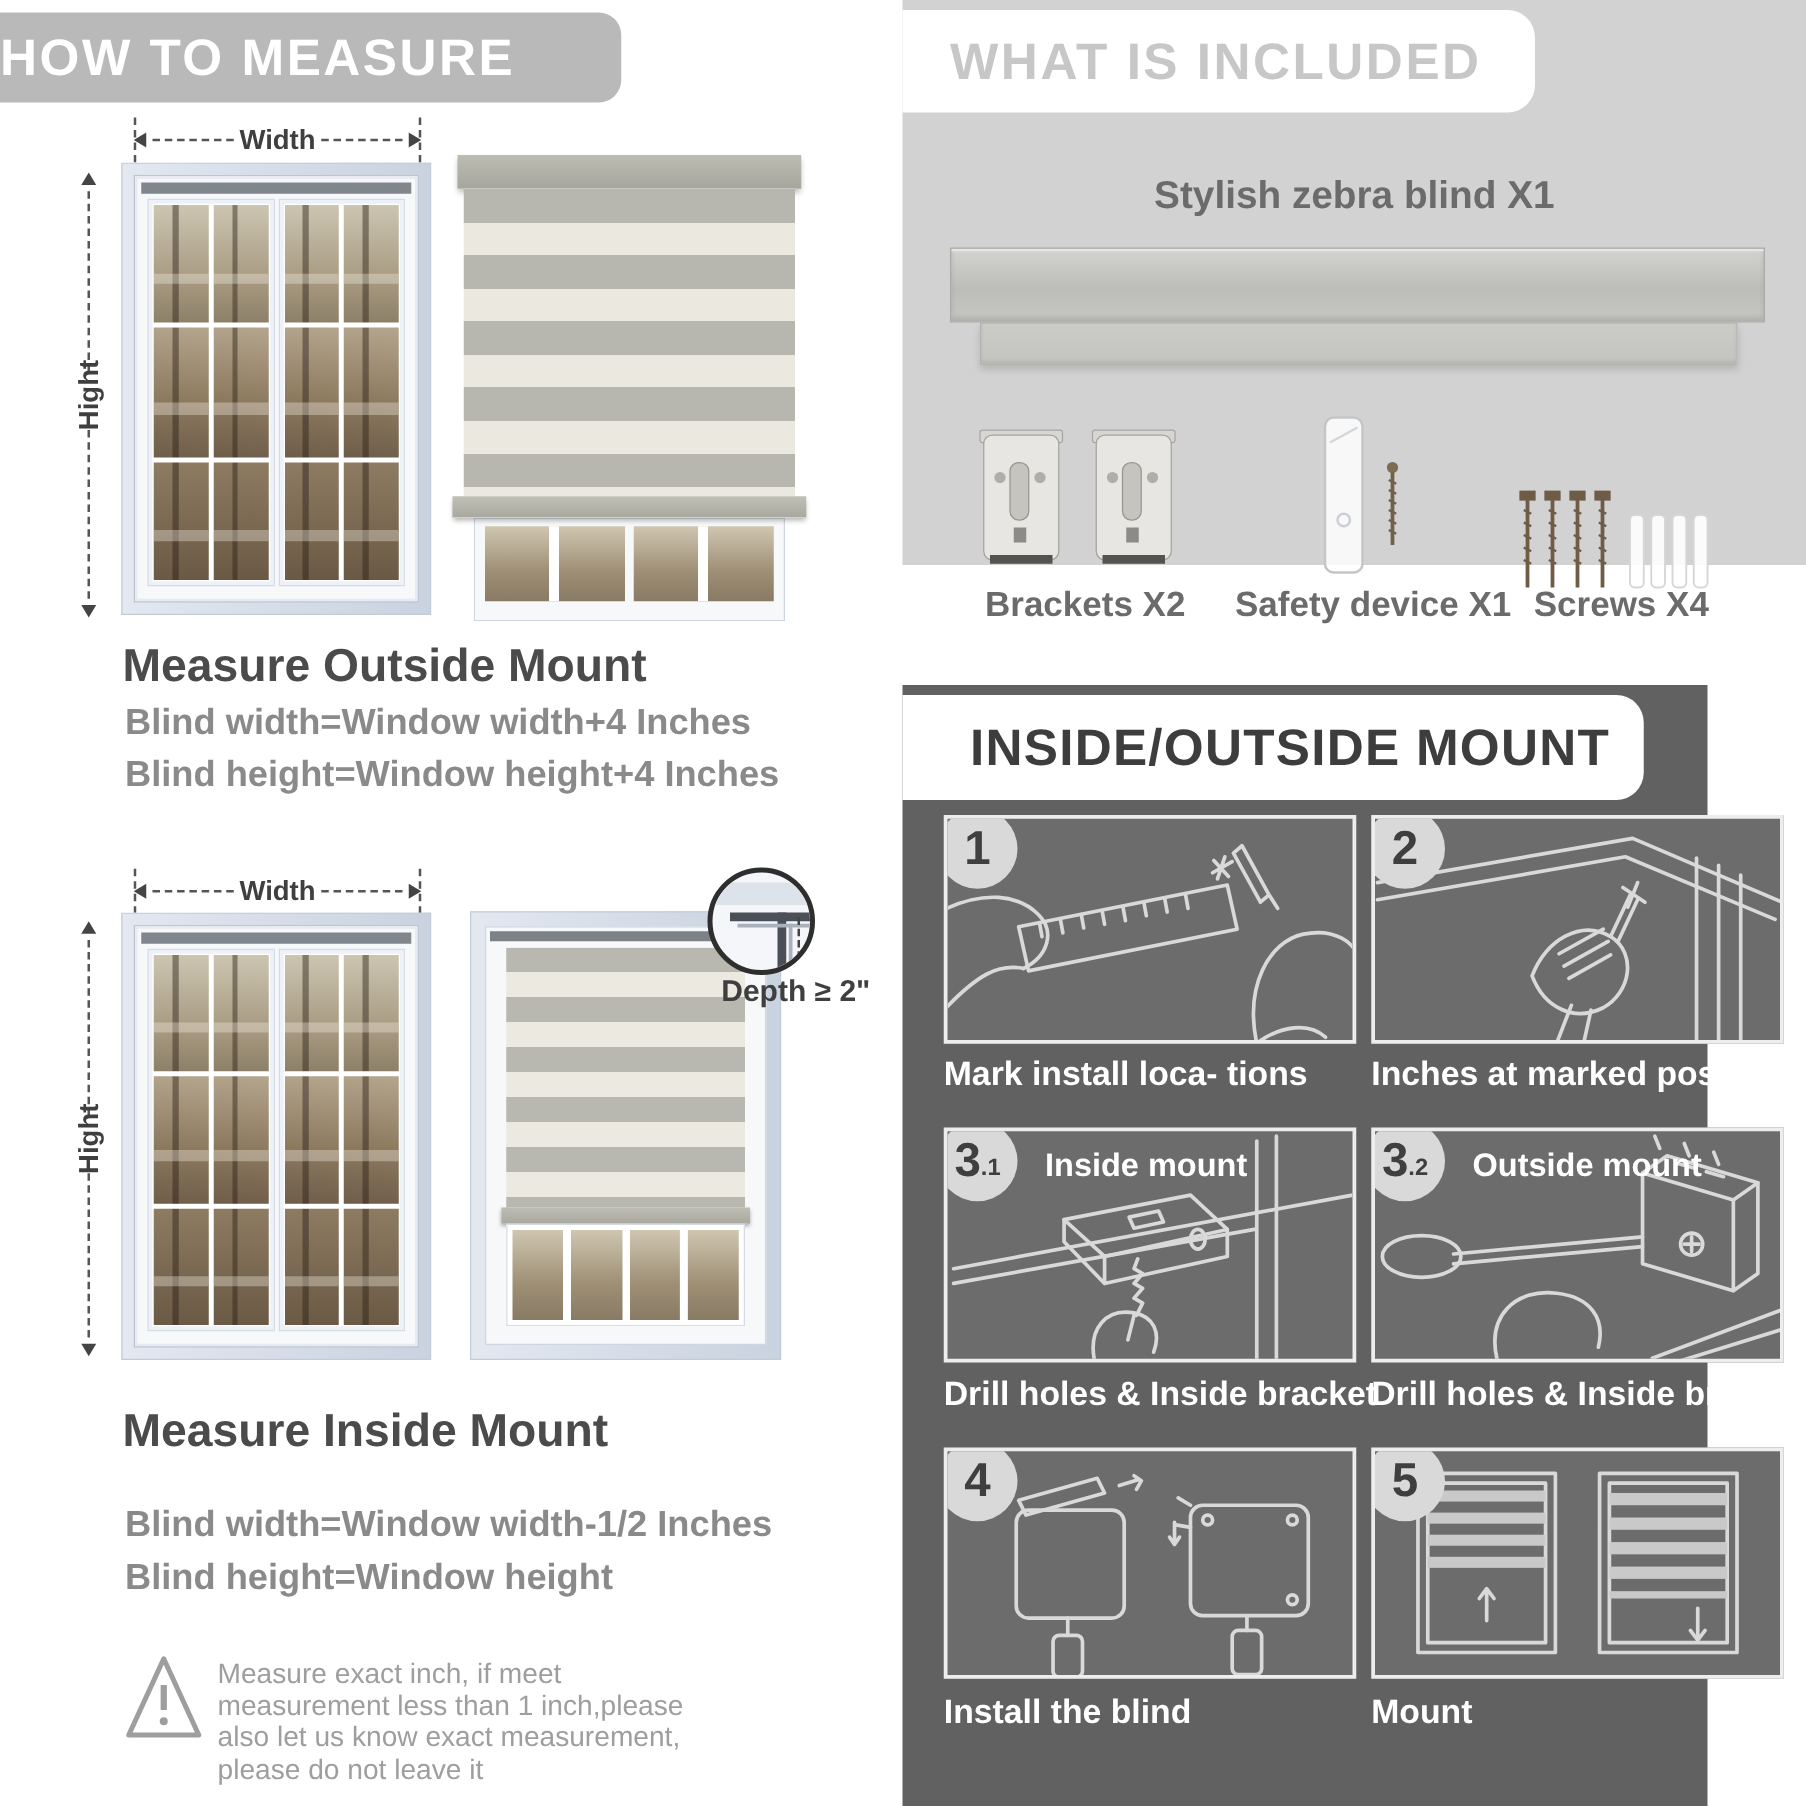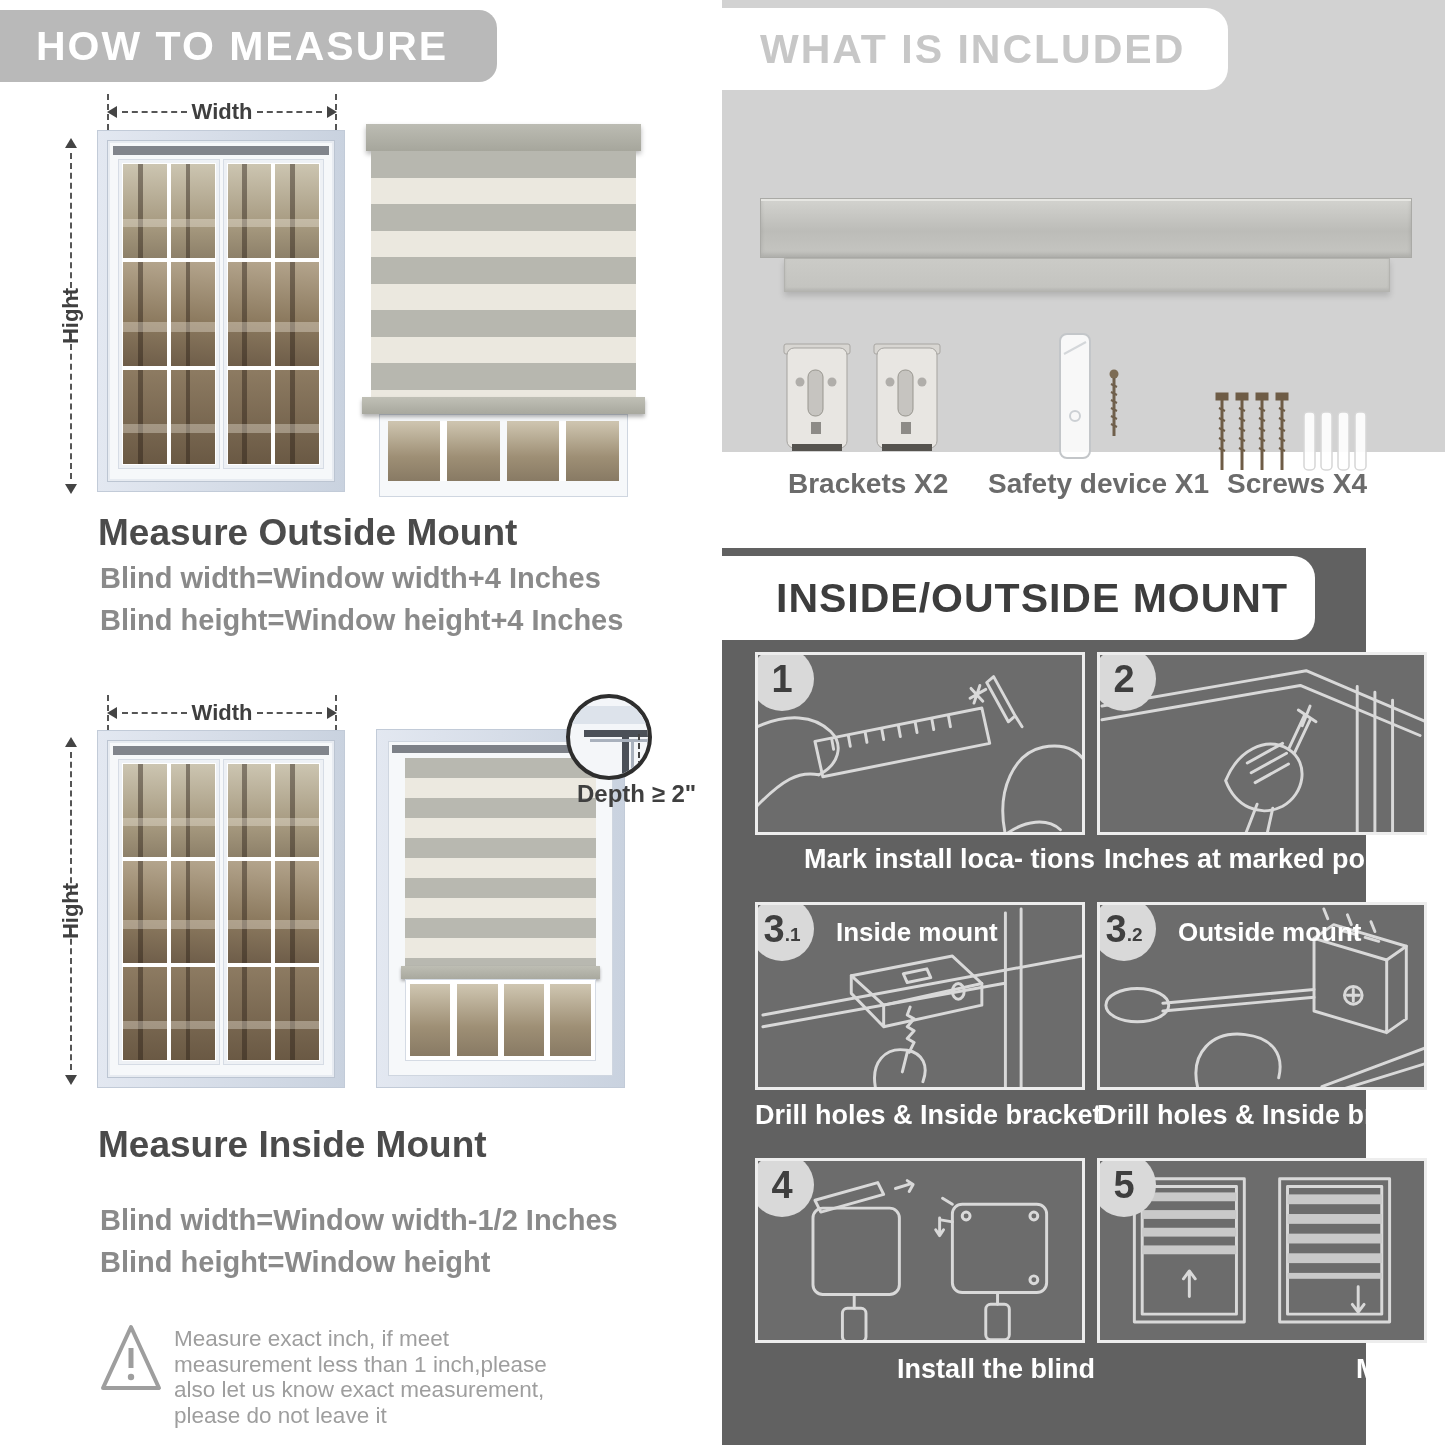--- a/index.html
+++ b/index.html
@@ -4,21 +4,21 @@
 <style>
   html,body{margin:0;padding:0;background:#ffffff;}
   *{box-sizing:border-box;}
   #canvas{position:relative;width:1445px;height:1445px;background:#fff;overflow:hidden;
           font-family:"Liberation Sans",sans-serif;}
   .abs{position:absolute;}
 
   
   .banner-left{left:0;top:10px;width:497px;height:72px;background:#b9b9b9;
                border-radius:0 18px 18px 0;display:flex;align-items:center;}
-  .banner-left .t{color:#fff;font-size:41px;font-weight:bold;letter-spacing:2px;padding-left:36px;}
+  .banner-left .t{color:#fff;font-size:41px;font-weight:bold;letter-spacing:2px;}
   .panel-top{left:722px;top:0;width:723px;height:452px;background:#d2d2d2;}
   .banner-included{left:0;top:8px;width:506px;height:82px;background:#fff;
                    border-radius:0 22px 22px 0;display:flex;align-items:center;}
   .banner-included .t{color:#c7c7c7;font-size:41px;font-weight:bold;letter-spacing:2px;padding-left:38px;}
   .panel-dark{left:722px;top:548px;width:644px;height:897px;background:#616161;}
   .banner-mount{left:0;top:8px;width:593px;height:84px;background:#fff;
                 border-radius:0 22px 22px 0;display:flex;align-items:center;}
   .banner-mount .t{color:#3d3d3d;font-size:41px;font-weight:bold;letter-spacing:1px;padding-left:54px;}
 
   
@@ -94,21 +94,21 @@
                 box-shadow:0 4px 6px rgba(0,0,0,.15),inset 0 -2px 3px rgba(0,0,0,.08);border:1px solid #b3b3af;}
   .item-label{font-size:28px;font-weight:bold;color:#6b6b6b;white-space:nowrap;}
 
   
   .step-box{position:absolute;width:330px;background:#6c6c6c;border:3px solid #ededed;overflow:hidden;}
   .badge{position:absolute;left:-8px;top:-8px;width:64px;height:64px;border-radius:50%;background:#d9d9d9;
          display:flex;align-items:center;justify-content:center;}
   .badge .n{font-size:38px;font-weight:bold;color:#3f3f3f;line-height:1;}
   .badge .s{font-size:19px;font-weight:bold;color:#3f3f3f;margin-top:12px;}
   .inner-label{position:absolute;left:78px;top:12px;color:#fff;font-size:26px;font-weight:bold;}
-  .caption{position:absolute;width:340px;color:#fff;font-size:27px;font-weight:bold;white-space:nowrap;text-align:right;}
+  .caption{position:absolute;width:340px;color:#fff;font-size:27px;font-weight:bold;white-space:nowrap;}
   .art{position:absolute;inset:0;}
 </style>
 </head>
 <body>
 
 <div id="canvas">
 
   <div class="abs banner-left">
     <span class="t">HOW TO MEASURE</span>
   </div>
@@ -237,20 +237,21 @@
     <path d="M33 7 L61 68 L5 68 Z" fill="none" stroke="#9e9e9e" stroke-width="4" stroke-linejoin="round"></path>
     <line x1="33" y1="28" x2="33" y2="48" stroke="#9e9e9e" stroke-width="5"></line>
     <circle cx="33" cy="57" r="3.2" fill="#9e9e9e"></circle>
   </svg>
   <div class="abs warn-text" style="left:174px;top:1326px;width:408px;">Measure exact inch, if meet measurement less than 1 inch,please also let us know exact measurement, please do not leave it</div>
 
   <div class="abs panel-top">
     <div class="abs banner-included">
       <span class="t">WHAT IS INCLUDED</span>
     </div>
+    <div class="abs product-label" style="top:138px;">Stylish zebra blind X1</div>
 
     <div class="abs headrail-top" style="left:38px;top:198px;width:652px;height:60px;"></div>
     <div class="abs headrail-bot" style="left:62px;top:258px;width:606px;height:34px;"></div>
 
     <svg class="abs" style="left:60px;top:338px;" width="162" height="126" viewBox="0 0 162 126">
       <g>
         <rect x="2" y="6" width="66" height="10" rx="2" fill="#d8d6d2" stroke="#a8a6a2"></rect>
         <rect x="5" y="10" width="60" height="100" rx="7" fill="#e8e6e2" stroke="#a5a39f"></rect>
         <rect x="26" y="32" width="15" height="46" rx="7" fill="#c6c4c0" stroke="#98968f"></rect>
         <circle cx="18" cy="44" r="4.5" fill="#b0aeaa"></circle>

